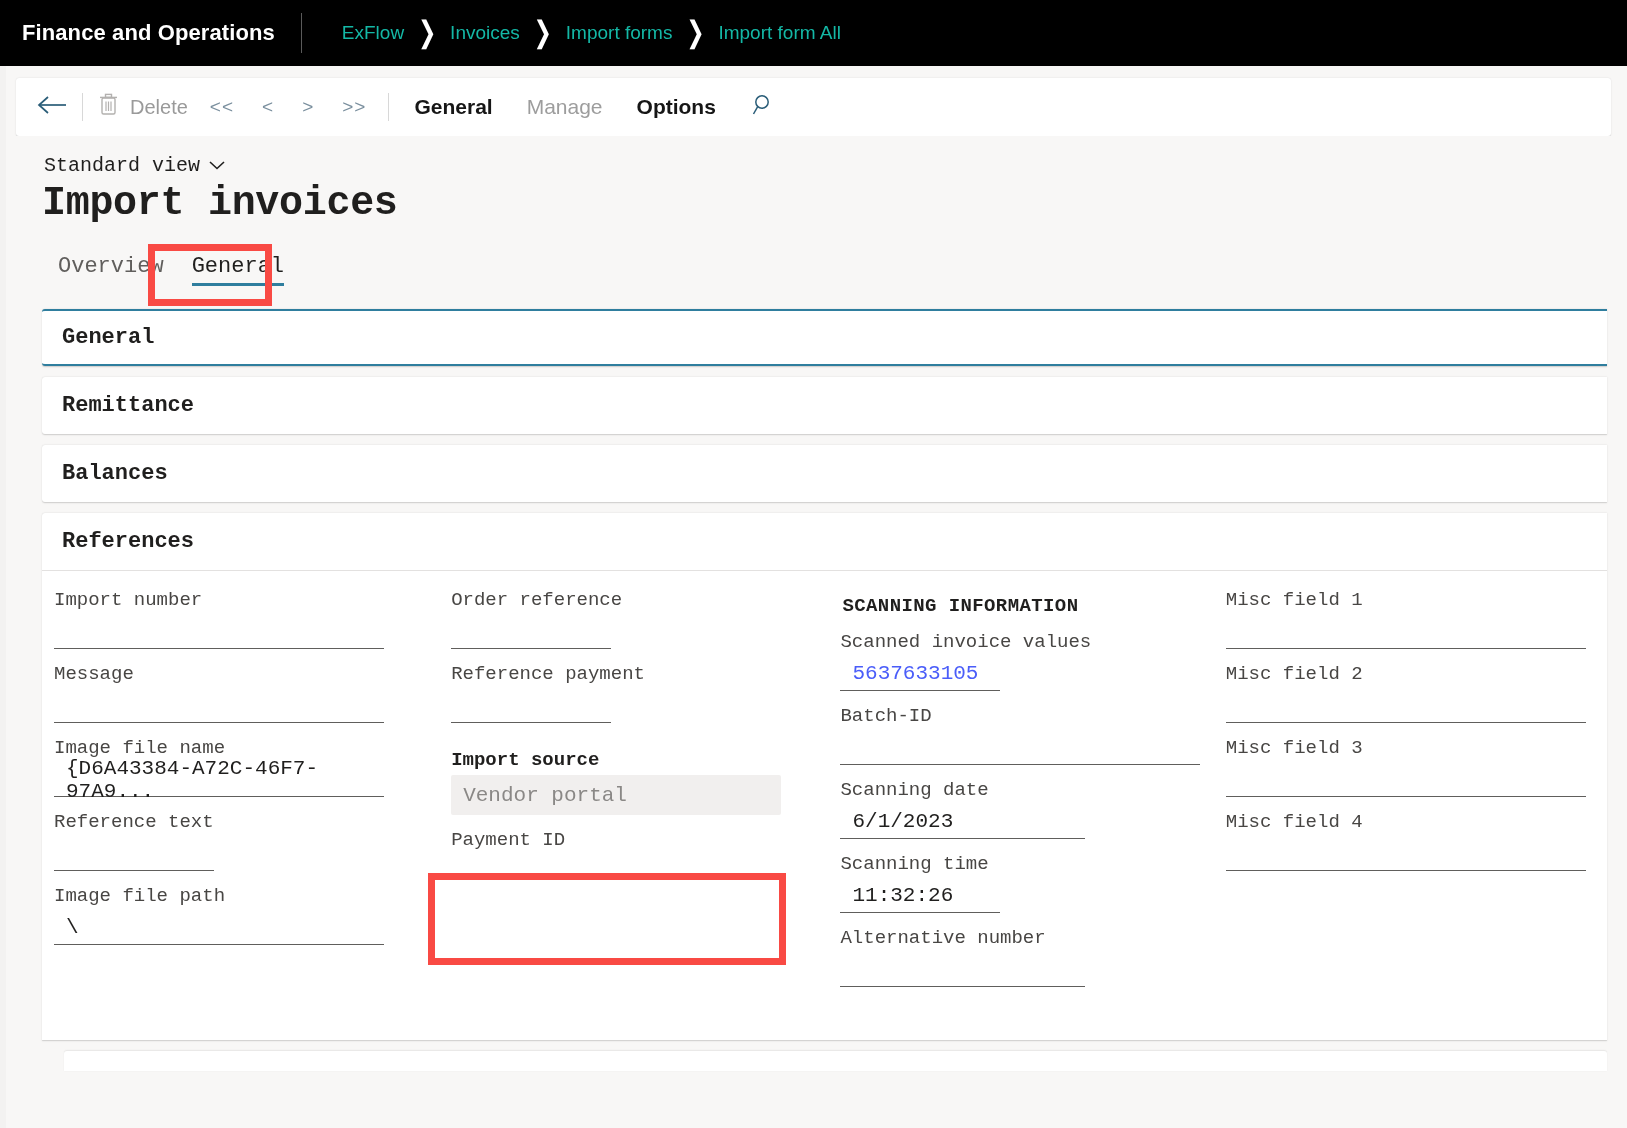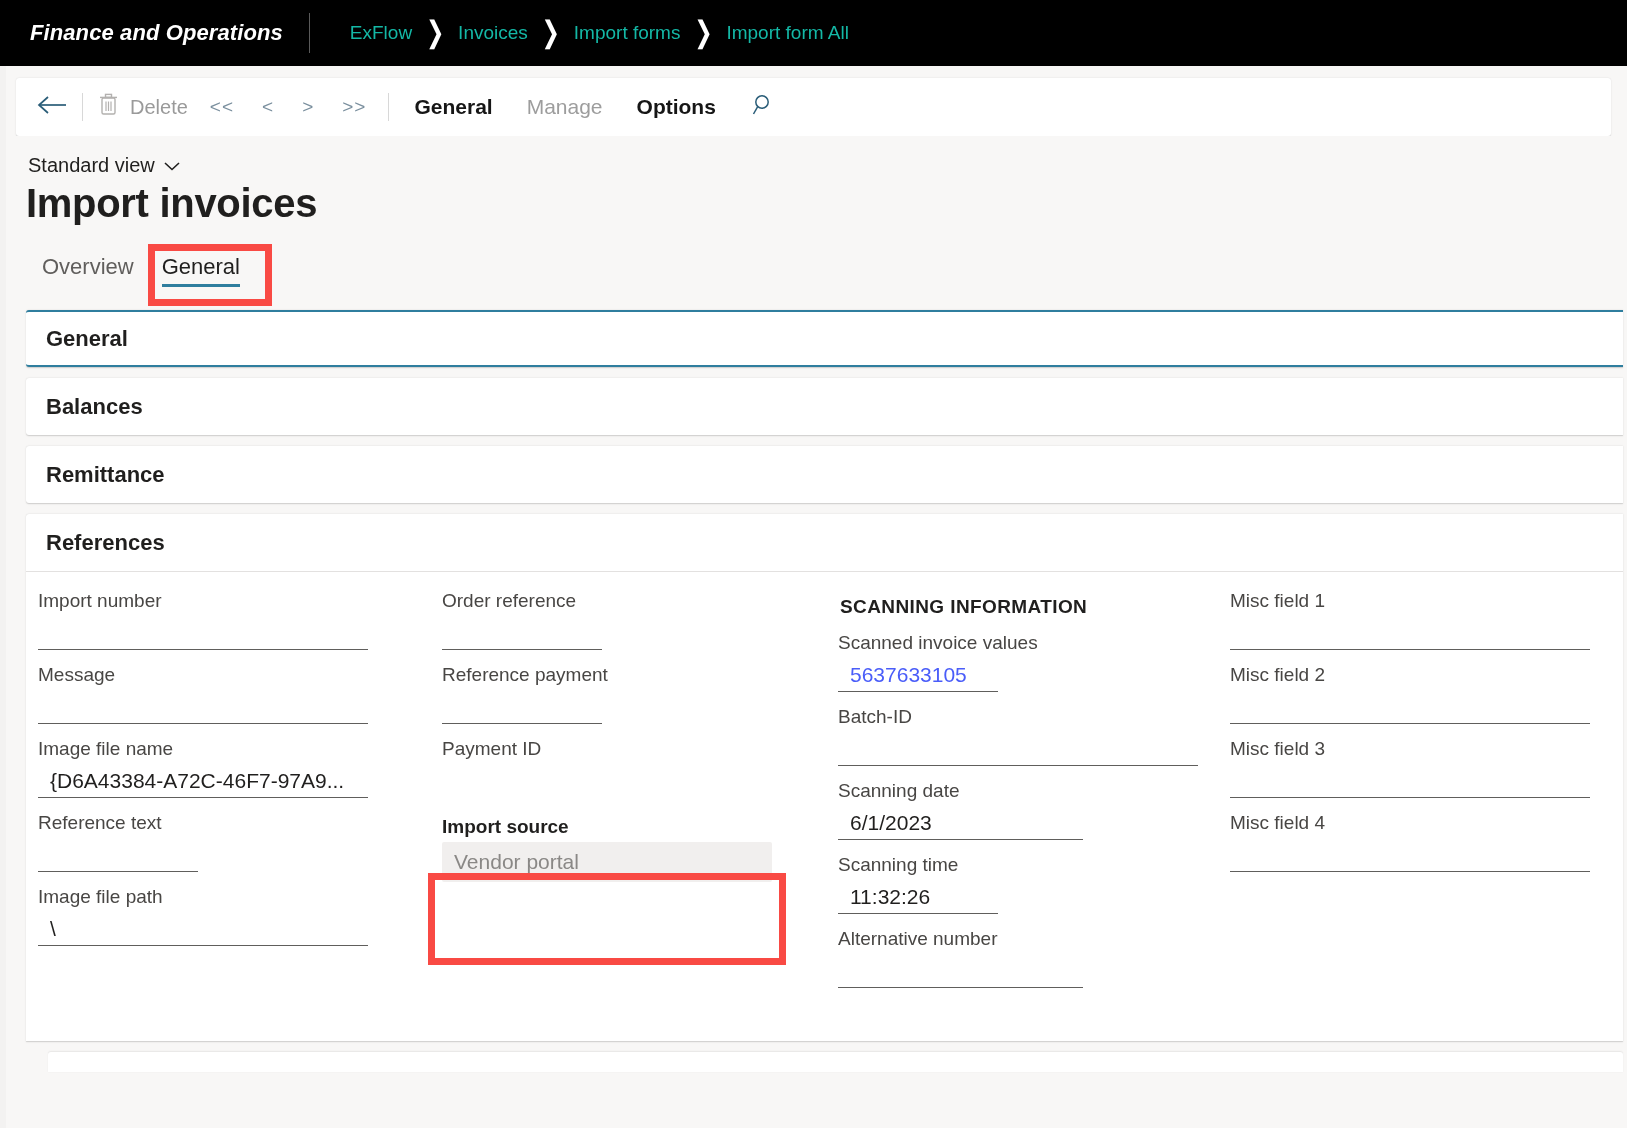--- a/index.html
+++ b/index.html
@@ -16,25 +16,24 @@
     position: relative;
     height: 66px;
     background: #000000;
     display: flex;
     align-items: center;
     color: #ffffff;
   }
   .brand {
     font-size: 22px;
     font-weight: bold;
-    padding: 0 26px 0 30px;
+    padding: 0 26px 0 22px;
     letter-spacing: .1px;
     white-space: nowrap;
     color: #ffffff;
-    font-style: italic;
   }
   .brand-sep {
     width: 1px;
     height: 40px;
     background: #5a5a5a;
   }
   .breadcrumb {
     display: flex;
     align-items: center;
     padding-left: 34px;
@@ -98,22 +97,23 @@
     padding: 0 17px;
     cursor: pointer;
     white-space: nowrap;
   }
   .tb-menu.disabled { color: #9d9d9d; }
   .tb-search { padding: 0 10px 0 16px; display:flex; align-items:center; cursor:pointer;}
 
   
   .page {
     background: #f8f7f6;
-    padding: 0 4px;
+    padding: 0 20px;
     height: calc(1128px - 66px - 70px);
+    font-family: Liberation Mono, monospace;
   }
   .viewsel {
     display: flex; align-items: center; gap: 8px;
     padding: 18px 0 0 24px;
     font-size: 20px;
     color: #201f1e;
     cursor: pointer;
     width: max-content;
   }
   .page-title {
@@ -353,25 +353,25 @@
 
   <div class="redbox" style="left:148px; top:244px; width:124px; height:62px;"></div>
 
   <div class="cards">
 
     <div class="card selected">
       <span class="card-title">General</span>
     </div>
 
     <div class="card">
+      <span class="card-title">Remittance</span>
+    </div>
+
+    <div class="card">
       <span class="card-title">Balances</span>
-    </div>
-
-    <div class="card">
-      <span class="card-title">Remittance</span>
     </div>
 
     <div class="panel">
       <div class="panel-head">
         <span class="card-title">References</span>
       </div>
 
       <div class="panel-body">
 
         <div class="col col-1">
@@ -399,28 +399,28 @@
 
         <div class="col col-2">
           <div class="field">
             <div class="field-label">Order reference</div>
             <div class="field-input w-160"></div>
           </div>
           <div class="field">
             <div class="field-label">Reference payment</div>
             <div class="field-input w-160"></div>
           </div>
-          <div class="field">
-            <div class="field-label">Payment ID</div>
-            <div style="height:26px"></div>
-          </div>
           <div class="field" style="margin-top:26px">
             <div class="field-label" style="font-weight:600;color:#201f1e">Import source</div>
             <div class="field-readonly">Vendor portal</div>
           </div>
+          <div class="field">
+            <div class="field-label">Payment ID</div>
+            <div style="height:26px"></div>
+          </div>
         </div>
 
         <div class="col col-3">
           <div class="group-head">SCANNING INFORMATION</div>
 
           <div class="field">
             <div class="field-label">Scanned invoice values</div>
             <div class="field-input link w-160">5637633105</div>
           </div>
           <div class="field">

